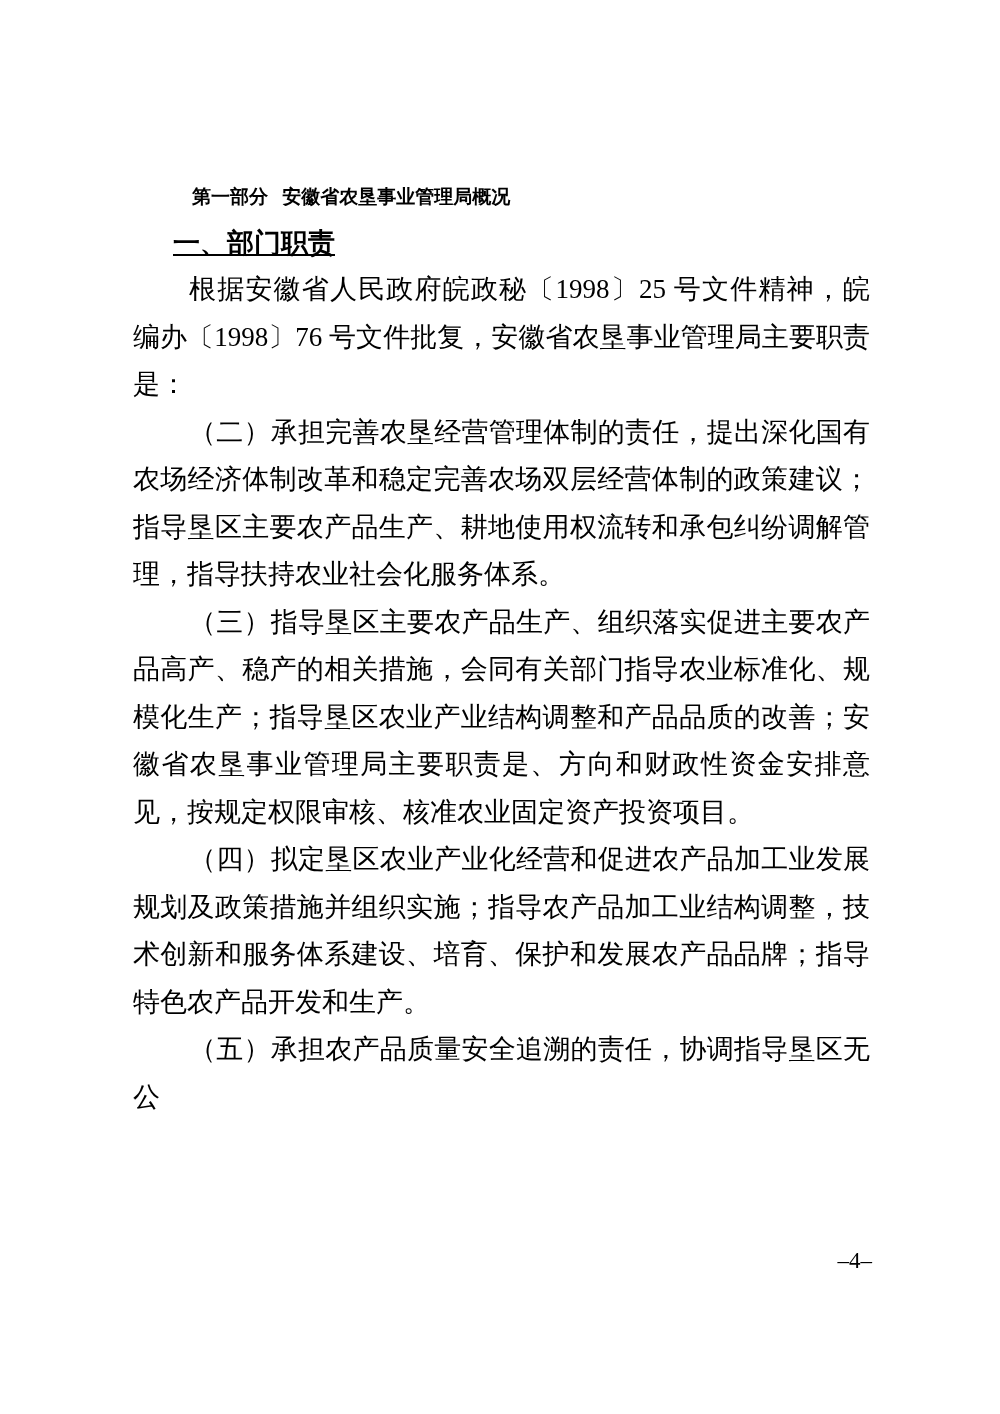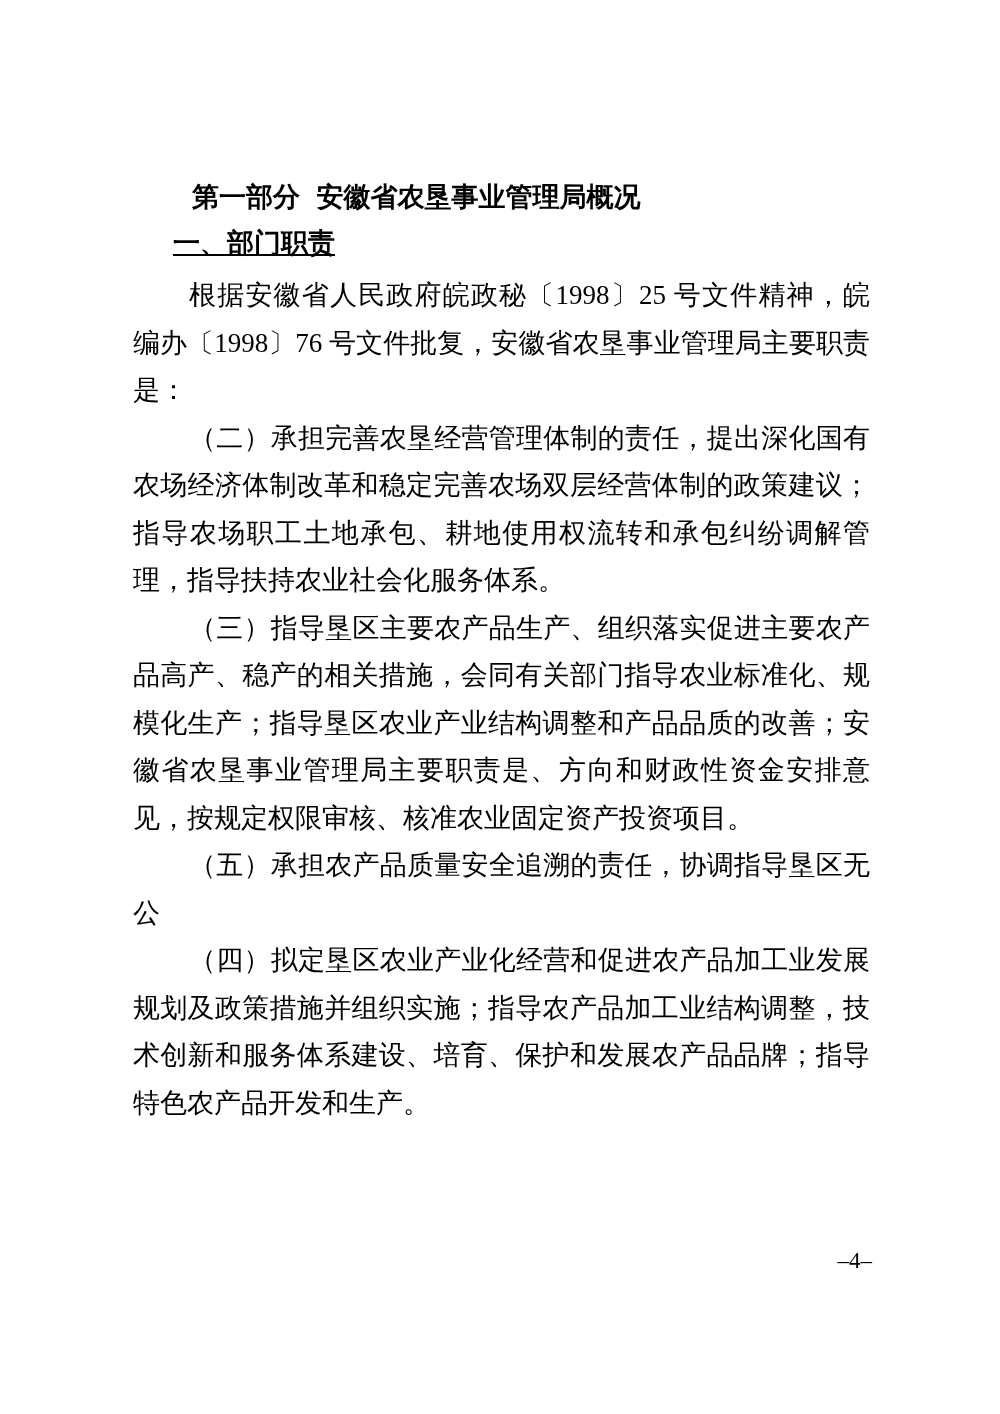--- a/index.html
+++ b/index.html
@@ -18,21 +18,21 @@
   .content {
     position: absolute;
     left: 133px;
     top: 174px;
     width: 737px;
   }
   .doc-title {
     margin: 0;
     font-family: "Liberation Sans", "DejaVu Sans", sans-serif;
     font-weight: bold;
-    font-size: 27px;
+    font-size: 19px;
     line-height: 46px;
     text-indent: 59px;
     word-spacing: 9px;
     color: #000000;
     white-space: nowrap;
   }
   .section-heading {
     margin: 0;
     font-family: "Liberation Sans", "DejaVu Sans", sans-serif;
     font-weight: bold;
@@ -45,39 +45,38 @@
   .body-para {
     margin: 0;
     font-family: "Liberation Serif", "DejaVu Serif", serif;
     font-size: 27px;
     line-height: 47.5px;
     text-align: justify;
     text-indent: 56px;
     color: #000000;
   }
   .body-para.first {
-    margin-top: 6px;
   }
   .page-number {
     position: absolute;
     top: 1247px;
     right: 128px;
     font-family: "Liberation Serif", "DejaVu Serif", serif;
     font-size: 23px;
     line-height: 28px;
     color: #000000;
   }
 </style>
 </head>
 <body>
 
 <div class="page">
   <div class="content">
     <h1 class="doc-title">第一部分 安徽省农垦事业管理局概况</h1>
     <h2 class="section-heading">一、部门职责</h2>
     <p class="body-para first">根据安徽省人民政府皖政秘〔1998〕25 号文件精神，皖编办〔1998〕76 号文件批复，安徽省农垦事业管理局主要职责是：</p>
-    <p class="body-para">（二）承担完善农垦经营管理体制的责任，提出深化国有农场经济体制改革和稳定完善农场双层经营体制的政策建议；指导农场职工土地承包、耕地使用权流转和承包纠纷调解管理，指导扶持农业社会化服务体系。</p>
+    <p class="body-para">（二）承担完善农垦经营管理体制的责任，提出深化国有农场经济体制改革和稳定完善农场双层经营体制的政策建议；指导垦区主要农产品生产、耕地使用权流转和承包纠纷调解管理，指导扶持农业社会化服务体系。</p>
     <p class="body-para">（三）指导垦区主要农产品生产、组织落实促进主要农产品高产、稳产的相关措施，会同有关部门指导农业标准化、规模化生产；指导垦区农业产业结构调整和产品品质的改善；安徽省农垦事业管理局主要职责是、方向和财政性资金安排意见，按规定权限审核、核准农业固定资产投资项目。</p>
+    <p class="body-para">（四）拟定垦区农业产业化经营和促进农产品加工业发展规划及政策措施并组织实施；指导农产品加工业结构调整，技术创新和服务体系建设、培育、保护和发展农产品品牌；指导特色农产品开发和生产。</p>
     <p class="body-para">（五）承担农产品质量安全追溯的责任，协调指导垦区无公</p>
-    <p class="body-para">（四）拟定垦区农业产业化经营和促进农产品加工业发展规划及政策措施并组织实施；指导农产品加工业结构调整，技术创新和服务体系建设、培育、保护和发展农产品品牌；指导特色农产品开发和生产。</p>
   </div>
   <div class="page-number">–4–</div>
 </div>
 
 </body></html>

